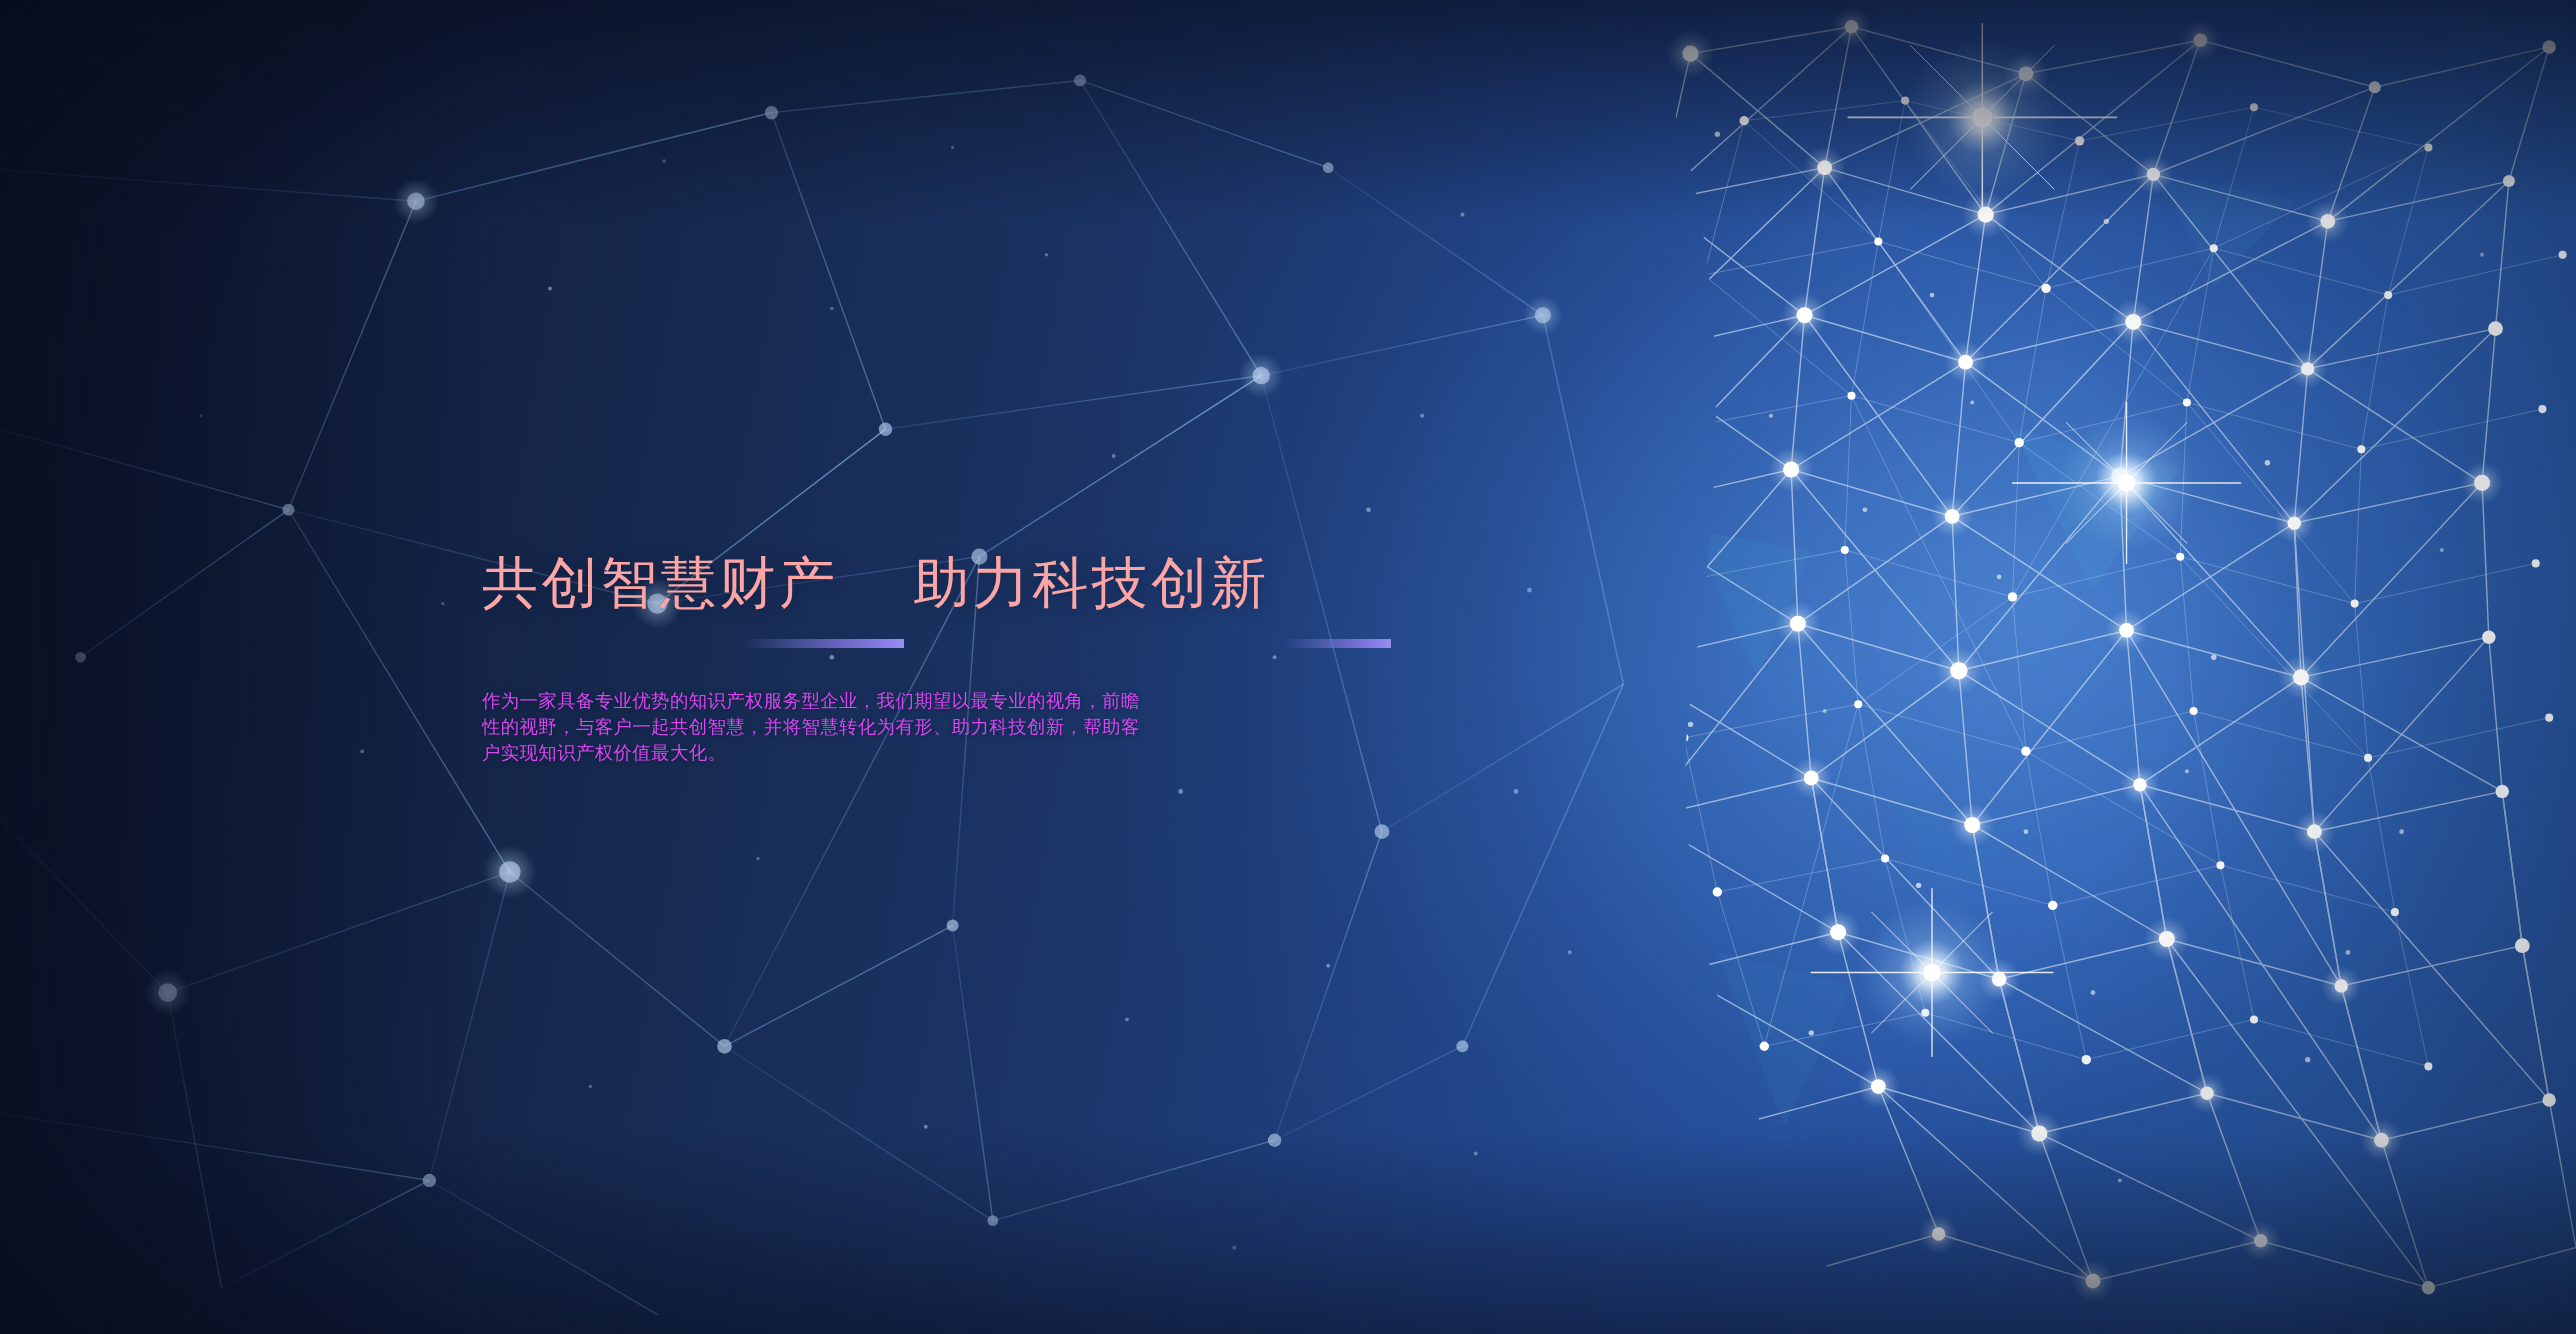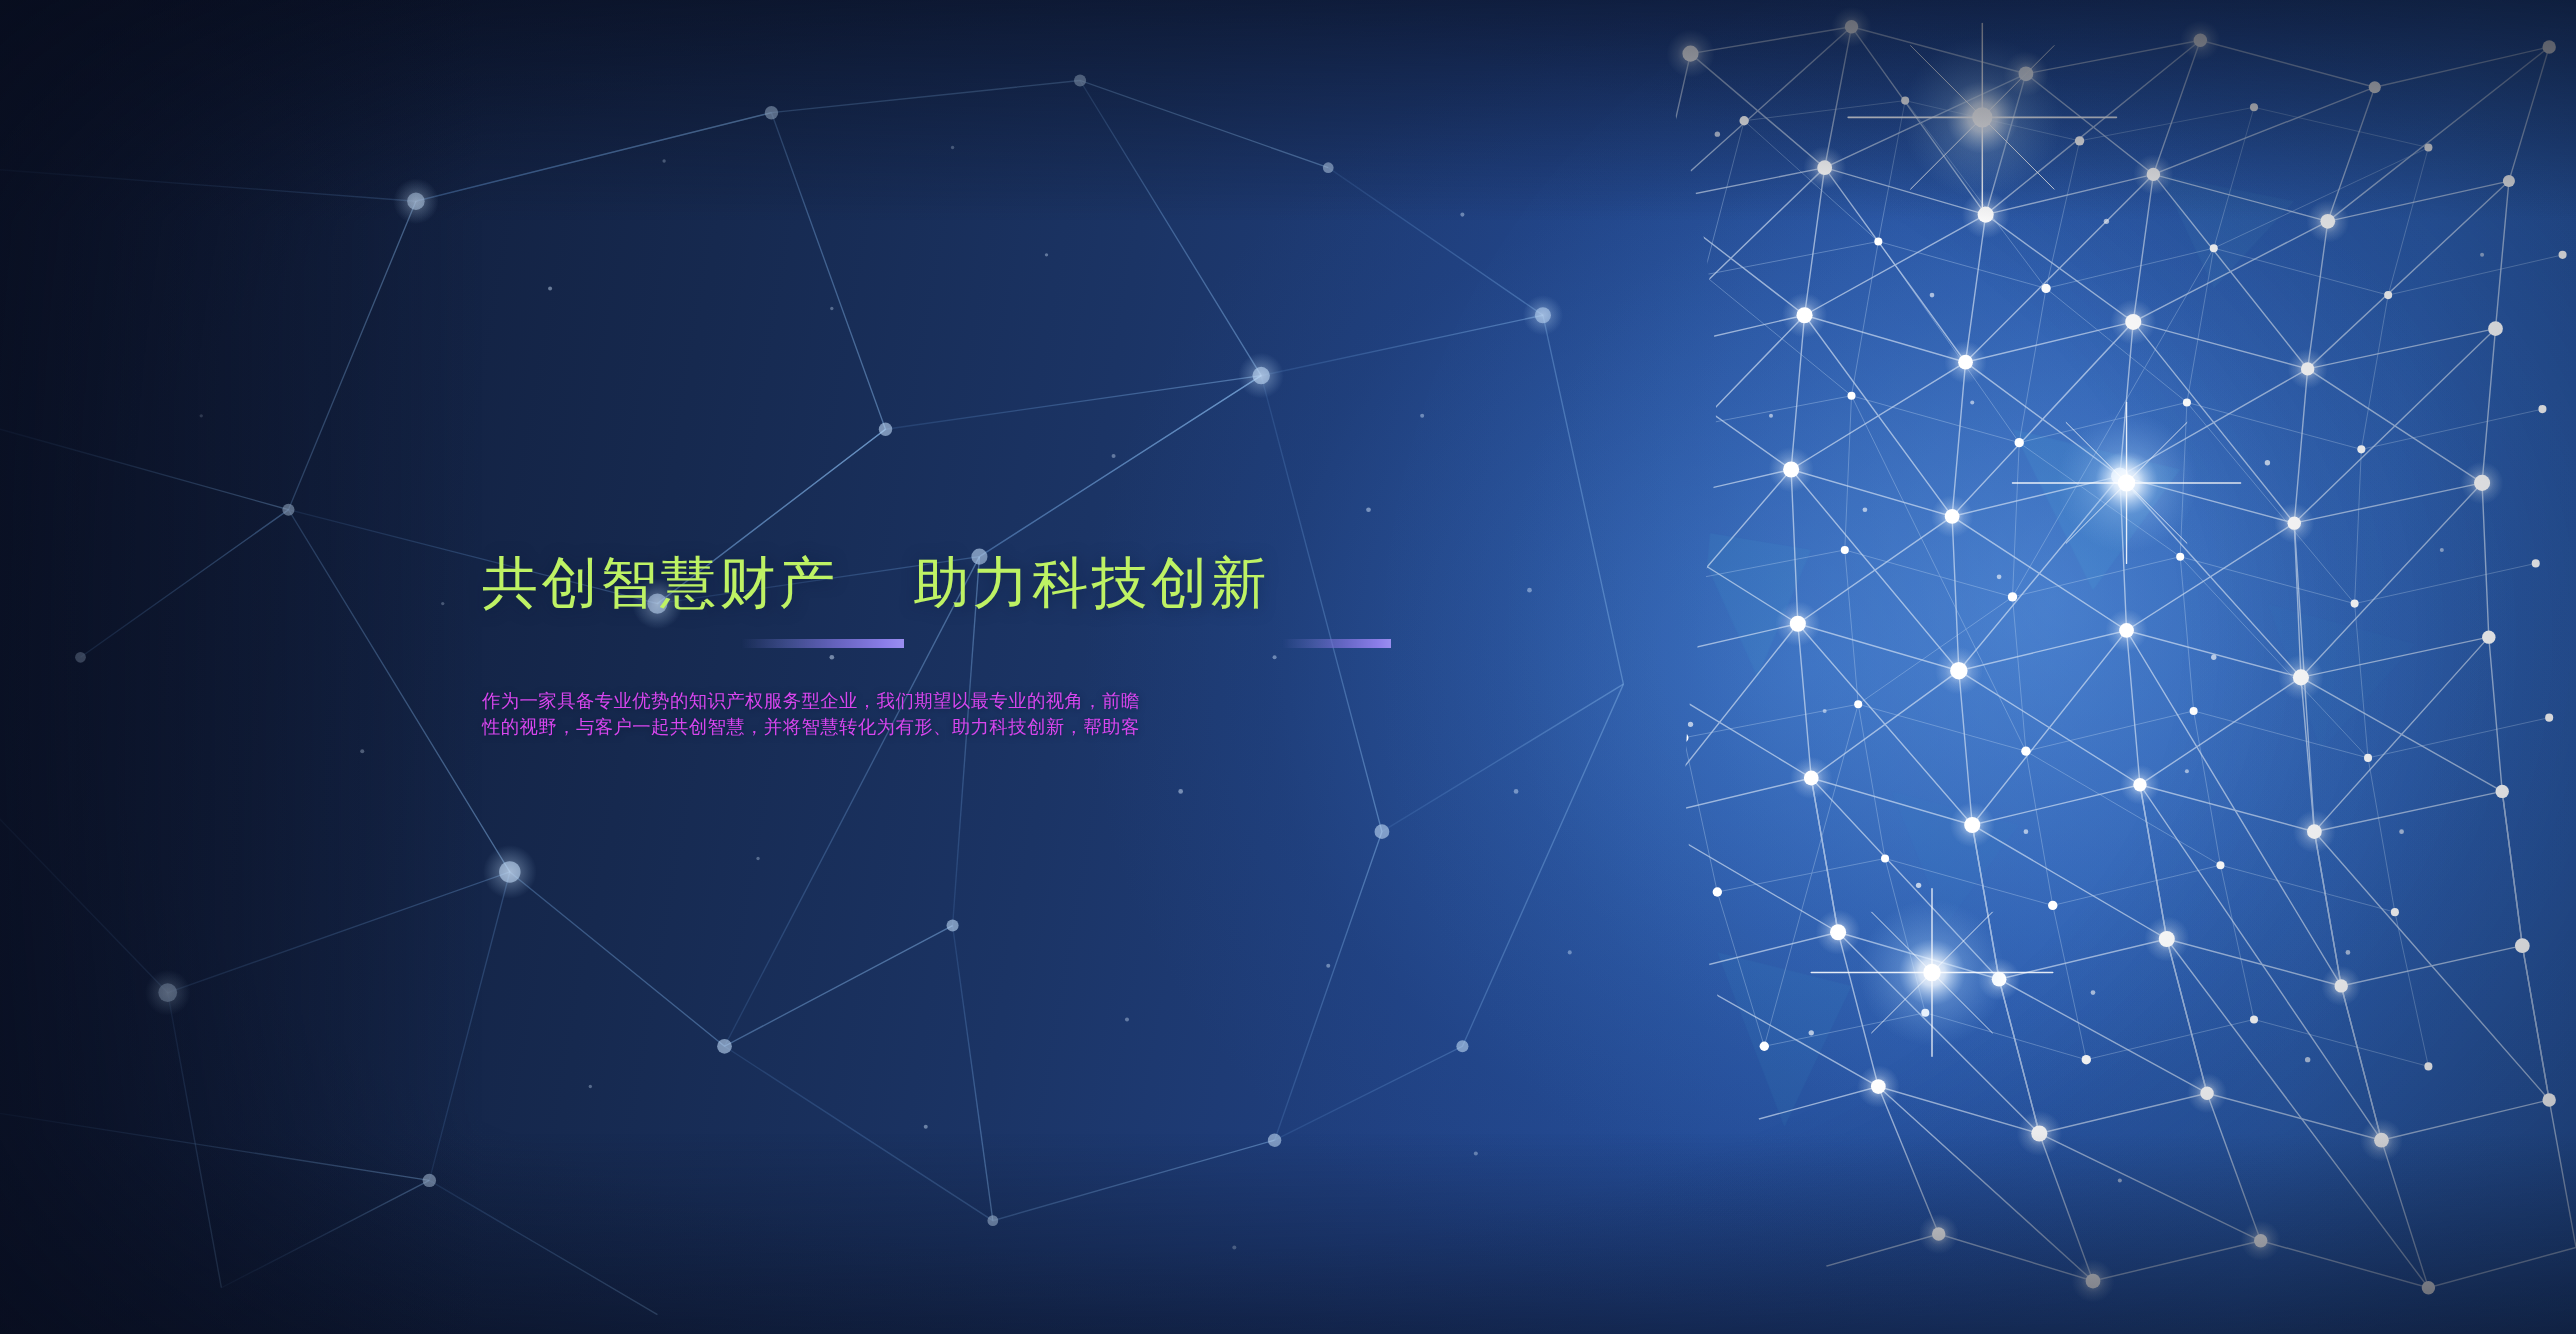--- a/index.html
+++ b/index.html
@@ -29,21 +29,21 @@
   .bg-bottom-dark{position:absolute;left:0;bottom:0;width:100%;height:201px;
     background:linear-gradient(0deg,rgba(7,12,28,.50),rgba(7,12,28,0));}
   .bg-left-dark{position:absolute;left:0;top:0;width:483px;height:100%;
     background:linear-gradient(90deg,rgba(8,13,30,.70),rgba(8,13,30,0));}
 
   svg.layer{position:absolute;inset:0;width:2576px;height:1334px;}
 
   
   .headline{
     position:absolute;left:482px;top:555px;
-    color:#bef264;font-size:56px;line-height:1;
+    color:#fca5a5;font-size:56px;line-height:1;
     font-weight:300;letter-spacing:3.4px;white-space:nowrap;
     text-shadow:0 1.3px 14.8px rgba(10,25,60,.55);
   }
   .headline .gap{display:inline-block;width:75px;}
   .bar{position:absolute;height:8.7px;}
   .bar-1{left:741px;top:639px;width:163px;}
   .bar-2{left:1282px;top:639px;width:109px;}
   .bar-i{display:block;width:100%;height:100%;
     background:linear-gradient(90deg,
       rgba(110,118,200,0) 0%, rgba(104,110,196,.45) 28%,
@@ -474,16 +474,17 @@
   <div class="bar bar-1">
     <span class="bar-i"></span>
   </div>
   <div class="bar bar-2">
     <span class="bar-i"></span>
   </div>
 
   <div class="body-copy">
     <p>作为一家具备专业优势的知识产权服务型企业，我们期望以最专业的视角，前瞻</p>
     <p>性的视野，与客户一起共创智慧，并将智慧转化为有形、助力科技创新，帮助客</p>
+    <p>户实现知识产权价值最大化。</p>
   </div>
 
 </div>
 
 
 </body></html>

